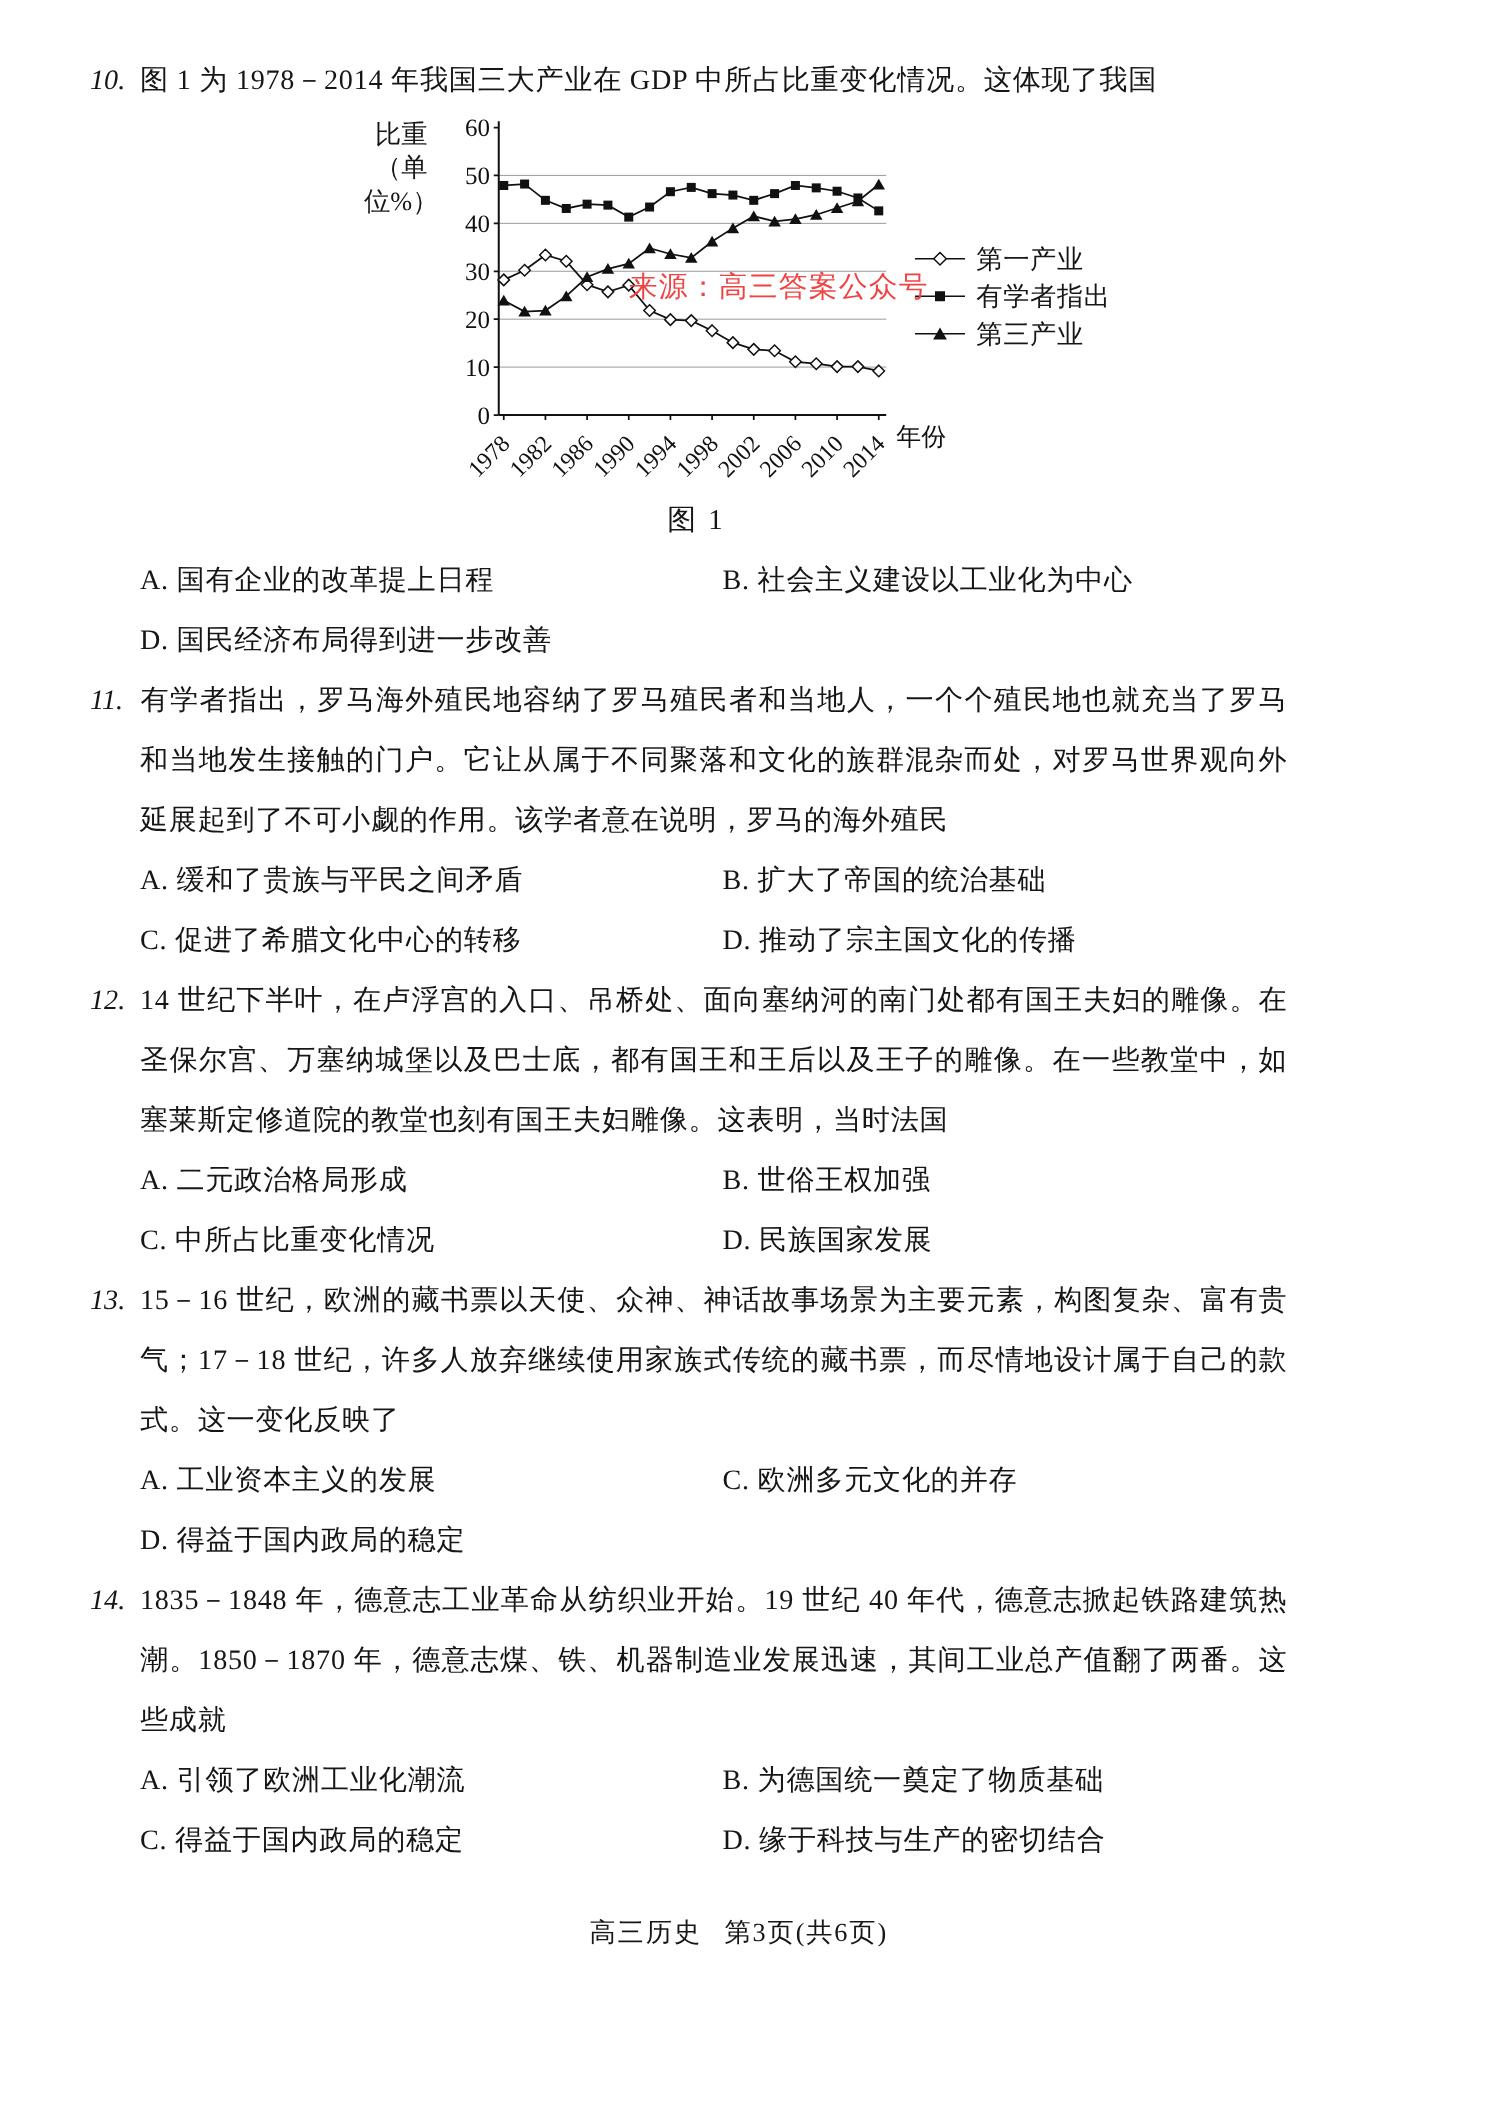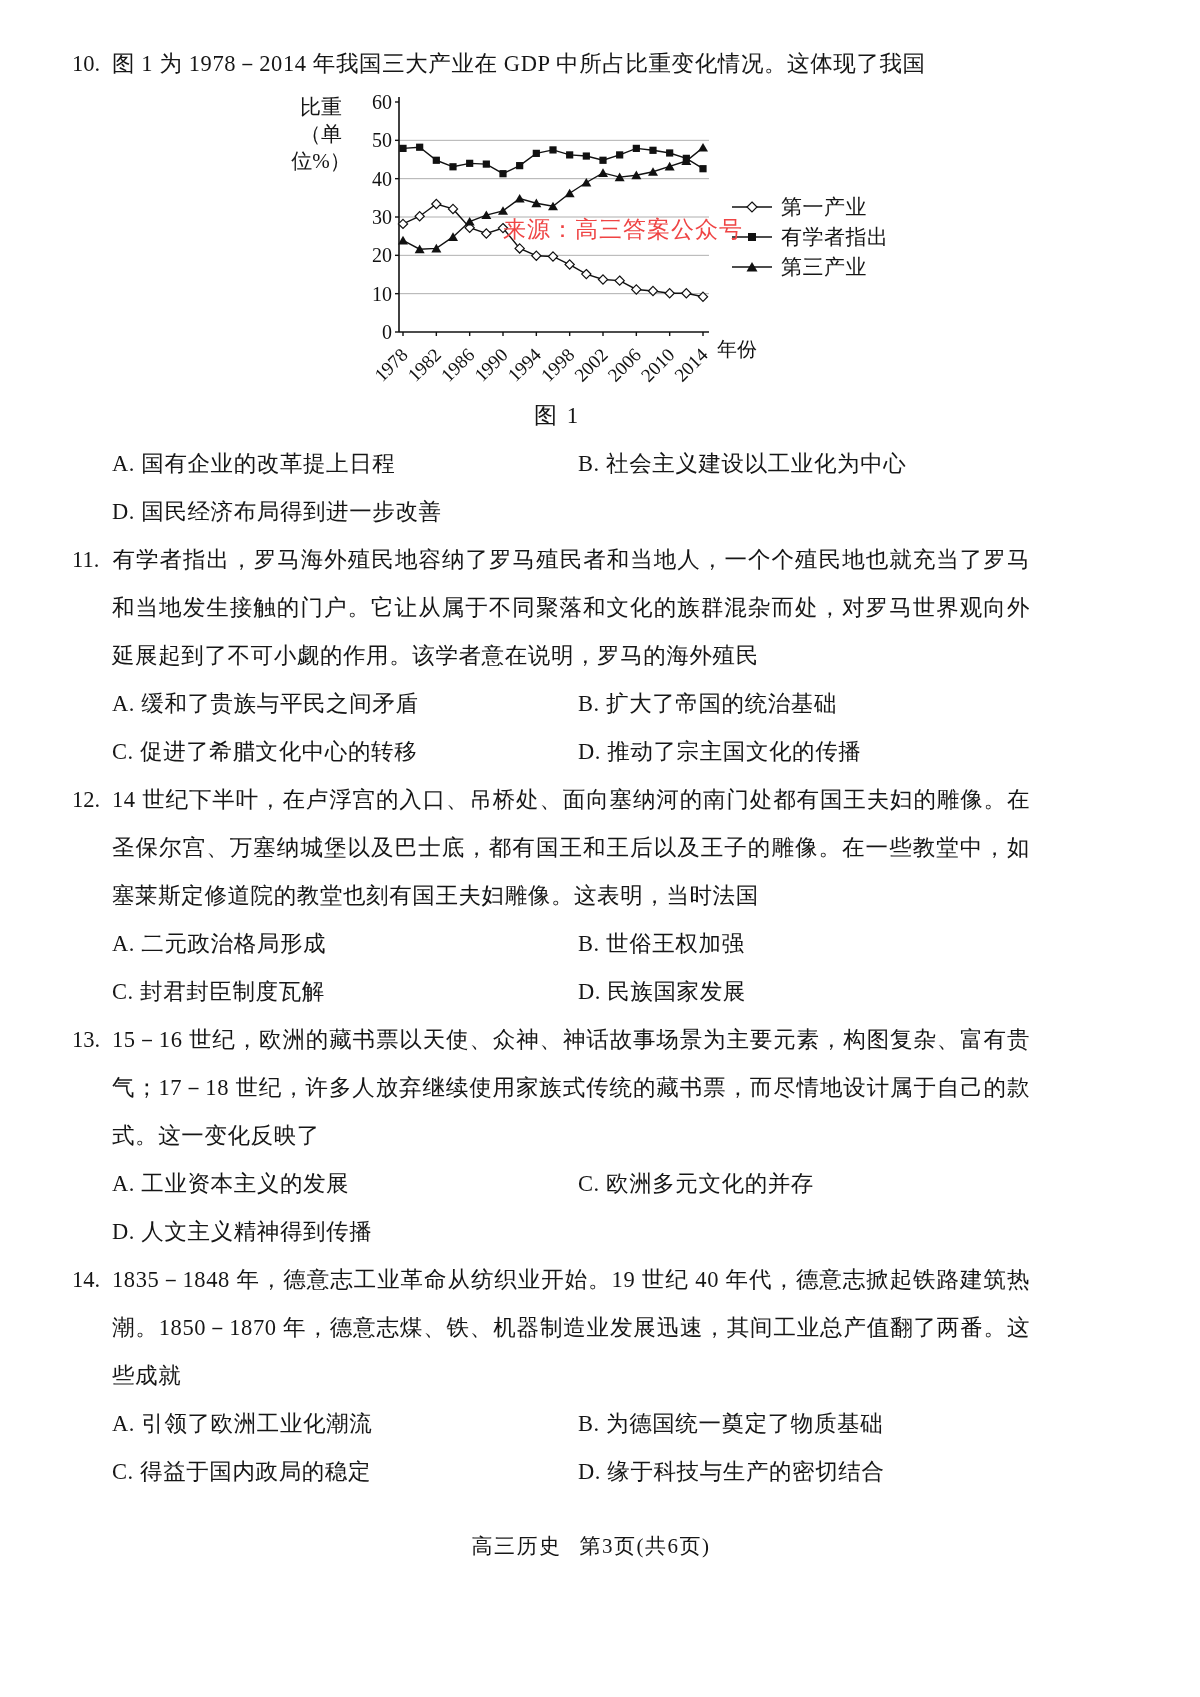--- a/index.html
+++ b/index.html
@@ -15,21 +15,21 @@
 
   .stem {
     font-size:22.5px;
     line-height:48px;
     letter-spacing:0.6px;
     text-align:justify;
     max-width:958px;
     padding-left:40px;
     text-indent:-40px;
   }
-  .q-num { display:inline-block; width:40px; text-indent:0; letter-spacing:0; }
+  .q-num { display:inline-block; width:40px; text-indent:0; letter-spacing:0;font-style:italic; }
 
   .options {
     margin-left:40px;
     max-width:940px;
     display:grid;
     grid-template-columns:466px 1fr;
     font-size:22.5px;
     line-height:48px;
     letter-spacing:0.6px;
   }
@@ -217,31 +217,31 @@
       <div>C. 促进了希腊文化中心的转移</div>
       <div>D. 推动了宗主国文化的传播</div>
     </div>
   </div>
 
   <div>
     <p class="stem"><span class="q-num">12.</span><span>14 世纪下半叶，在卢浮宫的入口、吊桥处、面向塞纳河的南门处都有国王夫妇的雕像。在圣保尔宫、万塞纳城堡以及巴士底，都有国王和王后以及王子的雕像。在一些教堂中，如塞莱斯定修道院的教堂也刻有国王夫妇雕像。这表明，当时法国</span></p>
     <div class="options">
       <div>A. 二元政治格局形成</div>
       <div>B. 世俗王权加强</div>
-      <div>C. 封君封臣制度瓦解</div>
+      <div>C. 中所占比重变化情况</div>
       <div>D. 民族国家发展</div>
     </div>
   </div>
 
   <div>
     <p class="stem"><span class="q-num">13.</span><span>15－16 世纪，欧洲的藏书票以天使、众神、神话故事场景为主要元素，构图复杂、富有贵气；17－18 世纪，许多人放弃继续使用家族式传统的藏书票，而尽情地设计属于自己的款式。这一变化反映了</span></p>
     <div class="options">
       <div>A. 工业资本主义的发展</div>
       <div>C. 欧洲多元文化的并存</div>
-      <div>D. 人文主义精神得到传播</div>
+      <div>D. 得益于国内政局的稳定</div>
     </div>
   </div>
 
   <div>
     <p class="stem"><span class="q-num">14.</span><span>1835－1848 年，德意志工业革命从纺织业开始。19 世纪 40 年代，德意志掀起铁路建筑热潮。1850－1870 年，德意志煤、铁、机器制造业发展迅速，其间工业总产值翻了两番。这些成就</span></p>
     <div class="options">
       <div>A. 引领了欧洲工业化潮流</div>
       <div>B. 为德国统一奠定了物质基础</div>
       <div>C. 得益于国内政局的稳定</div>
       <div>D. 缘于科技与生产的密切结合</div>

